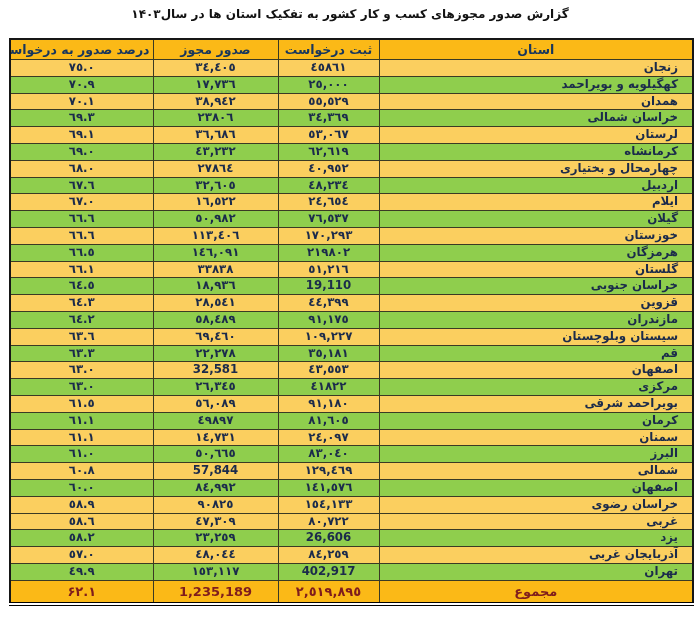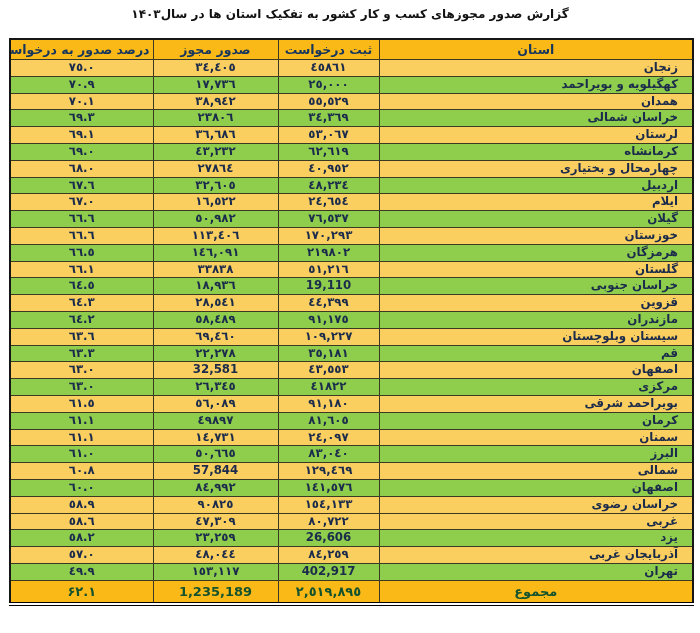--- a/index.html
+++ b/index.html
@@ -33,21 +33,21 @@
     height:15.8px;line-height:15.8px;
     font-size:11.8px;font-weight:700;
     color:var(--body-text,#1B2B4B);
     text-align:center;
   }
   tbody td.name{text-align:right;padding-right:14px;}
   tbody tr.y td{background:var(--row-yellow,#FBCF5F);}
   tbody tr.g td{background:var(--row-green,#8FCE4D);}
   tfoot td{
     background:var(--header-bg,#FBB917);
-    color:#14532d;font-size:13px;font-weight:700;
+    color:#7f1d1d;font-size:13px;font-weight:700;
     height:21px;line-height:21px;text-align:center;
     border-bottom:4px double #000;
   }
 </style>
 </head>
 <body>
 
 <div class="title">گزارش صدور مجوزهای کسب و کار کشور به تفکیک استان ها در سال۱۴۰۳</div>
 
 <table class="report">

